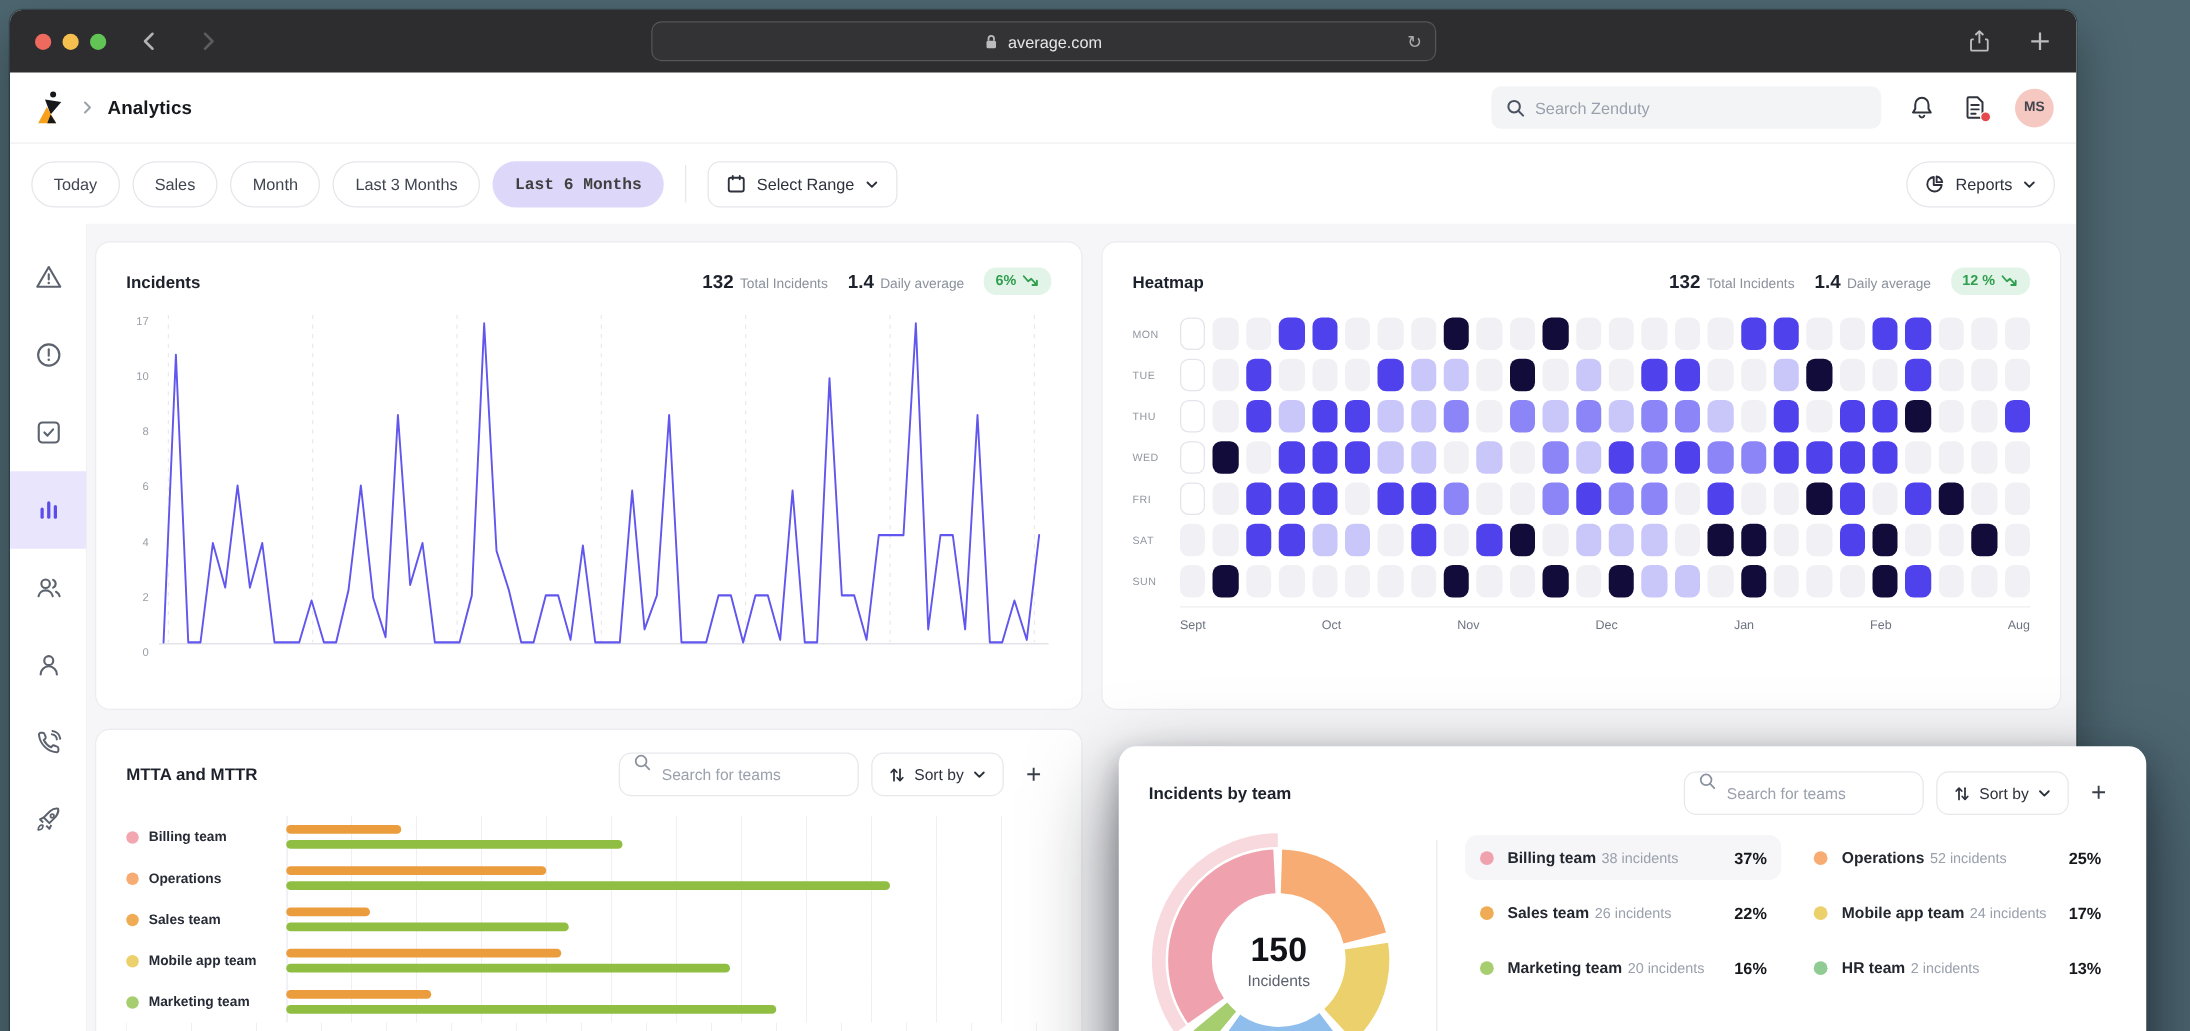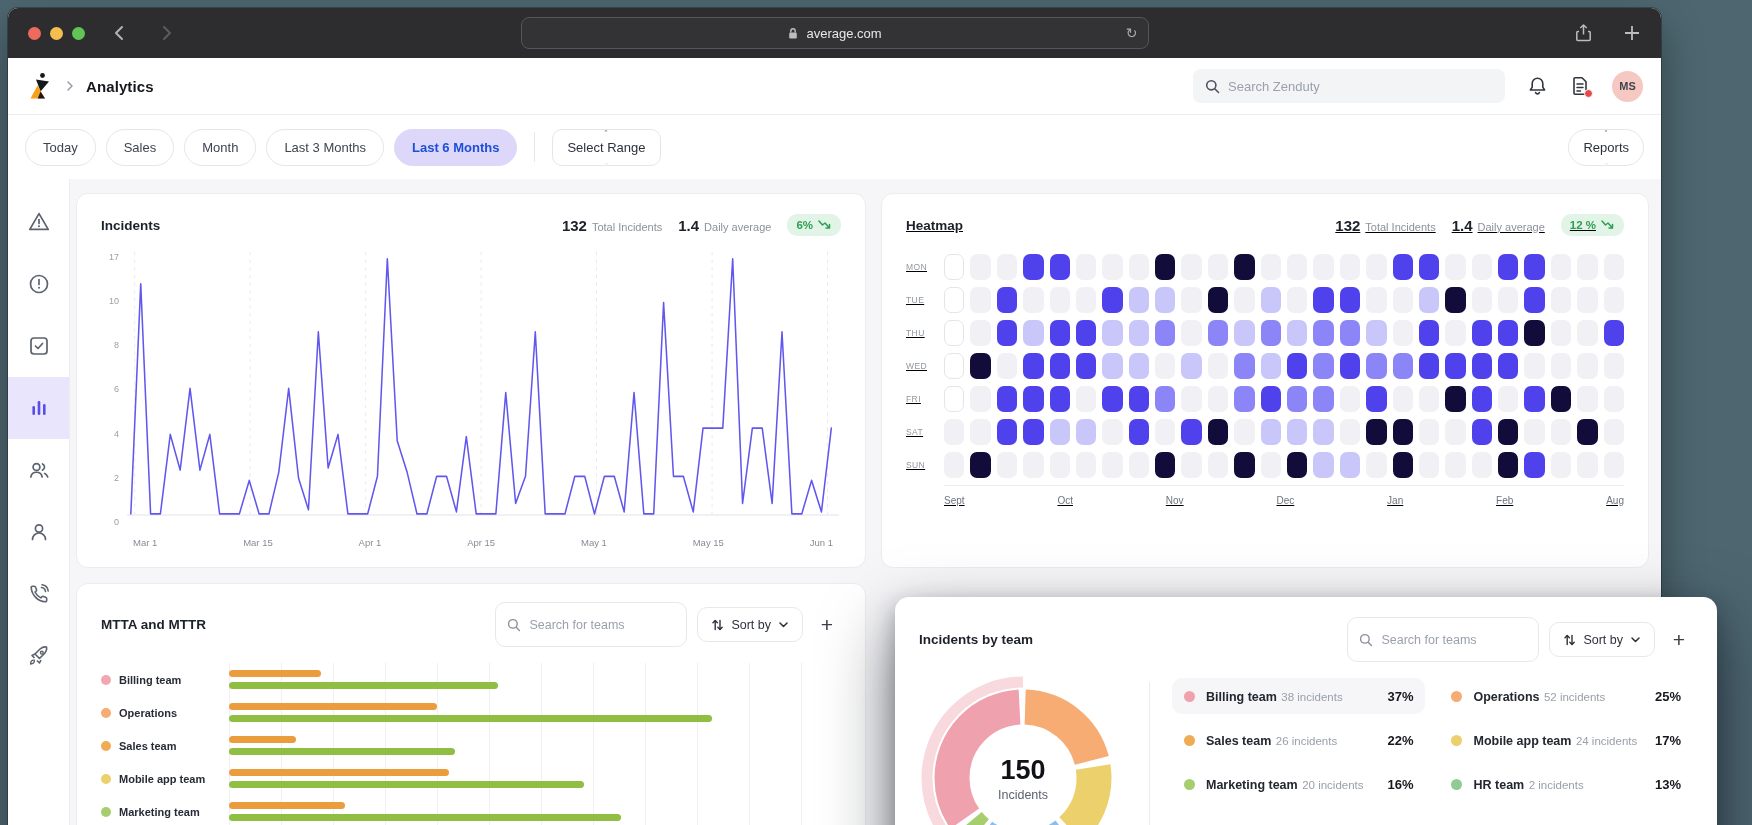--- a/index.html
+++ b/index.html
@@ -34,25 +34,25 @@
   .reddot { position:absolute; right:-3px; bottom:-1px; width:9px; height:9px; border-radius:50%;
             background:#e5484d; border:1.5px solid #fff; }
   .avatar { margin-left:22px; width:31px; height:31px; border-radius:50%; background:#f6c8c2;
             display:flex; align-items:center; justify-content:center; font-size:11px; font-weight:700; color:#41454d; }
 
   
   .filterbar { height:64px; display:flex; align-items:center; gap:10px; padding:0 17px; background:#fff; }
   .pill { height:37px; padding:0 17px; border:1px solid #e5e6ea; border-radius:19px; font-size:13px;
           color:#3e4450; background:#fff; display:flex; align-items:center; cursor:pointer;
           font-family:"Liberation Sans",sans-serif; }
-  .pill.active { background:#ddd8fa; border-color:#ddd8fa; color:#1d4ed8; font-weight:700; }
+  .pill.active { background:#ddd8fa; border-color:#ddd8fa; color:#404040; font-weight:700;font-family:Liberation Mono, monospace; }
   .vdiv { width:1px; height:30px; background:#e7e7ec; margin:0 7px; }
   .ctl-btn { height:37px; border:1px solid #e5e6ea; border-radius:10px; background:#fff; padding:0 14px;
              display:flex; align-items:center; gap:8px; font-size:13px; color:#2c313c; cursor:pointer;
-             font-family:"Liberation Sans",sans-serif;flex-direction:column; }
+             font-family:"Liberation Sans",sans-serif; }
   .reports { margin-left:auto; border-radius:19px; }
 
   
   .main { display:flex; height:680px; }
   .sidebar { width:62px; background:#fff; border-right:1px solid #ededf0; display:flex; flex-direction:column;
              align-items:stretch; padding-top:12px; }
   .side-item { height:62px; display:flex; align-items:center; justify-content:center; color:#5c636e; cursor:pointer; }
   .side-item.active { background:#e9e5fc; color:#5b4ee8; }
   .content { flex:1; background:#f6f6f8; padding:14px 12px 0 6px; display:flex; flex-direction:column; gap:15px; }
   .row { display:flex; gap:15px; }
@@ -70,33 +70,33 @@
   .panel.incidents { width:790px; height:375px; }
   .linechart { position:relative; height:296px; margin-top:16px; }
   .lc-ylabels { position:absolute; left:0; top:0; bottom:21px; width:18px; display:flex; flex-direction:column;
                 justify-content:space-between; align-items:flex-end; font-size:9px; color:#9aa0a8; }
   .lc-plot { position:absolute; left:26px; right:2px; top:0; bottom:21px; }
   .lc-plot svg { width:100%; height:100%; }
   .lc-xlabels { position:absolute; left:26px; right:2px; bottom:0; display:flex; justify-content:space-between;
                 font-size:9.5px; color:#868c96; padding:0 6px; }
 
   
-  .panel.heatmap { flex:1; height:375px;text-decoration:underline; }
+  .panel.heatmap { flex:1; height:375px; }
   .hm { margin-top:18px; }
   .hm-rowwrap { display:flex; align-items:center; gap:8px; margin-bottom:7px; }
   .hm-label { width:30px; font-size:8.5px; color:#9096a0; letter-spacing:.4px; }
   .hm-cells { flex:1; display:grid; grid-template-columns:repeat(26,1fr); gap:6px; }
   .hm-cell { height:26px; border-radius:7px; }
   .hm-months { display:flex; justify-content:space-between; margin-left:38px; margin-top:4px;
                border-top:1px solid #ededf0; padding-top:9px; font-size:10px; color:#6d7480; }
 
   
   .panel.mtta { width:790px; height:300px; padding:18px 24px; }
-  .search-sm { width:192px; height:45px; border:1px solid #e7e8ec; border-radius:10px; display:flex;
-               align-items:center; gap:8px; padding:0 11px; background:#fff; color:#8b919d; }
+  .search-sm { width:192px; height:35px; border:1px solid #e7e8ec; border-radius:10px; display:flex;
+               gap:8px; padding:0 11px; background:#fff; color:#8b919d; }
   .search-sm input { border:none; outline:none; font-size:12.5px; width:100%; background:transparent;
                      color:#3c424d; font-family:"Liberation Sans",sans-serif; }
   .search-sm input::placeholder { color:#9aa1ac; }
   .head-ctls { margin-left:auto; display:flex; align-items:center; gap:10px; }
   .sort-btn { height:35px; border:1px solid #e7e8ec; border-radius:10px; background:#fff; padding:0 13px;
               display:flex; align-items:center; gap:7px; font-size:12.5px; color:#2c313c; cursor:pointer;
               font-family:"Liberation Sans",sans-serif; }
   .plus-btn { width:28px; height:28px; border:none; background:transparent; font-size:21px; color:#3a3f4a;
               cursor:pointer; line-height:1; font-family:"Liberation Sans",sans-serif; }
   .mt-chart { margin-top:16px; }
@@ -354,29 +354,20 @@
                     <line x1="8.0" y1="0" x2="8.0" y2="240" stroke="#e9e9ee" stroke-width="1" stroke-dasharray="3 4"></line>
                     <line x1="128.3" y1="0" x2="128.3" y2="240" stroke="#e9e9ee" stroke-width="1" stroke-dasharray="3 4"></line>
                     <line x1="248.7" y1="0" x2="248.7" y2="240" stroke="#e9e9ee" stroke-width="1" stroke-dasharray="3 4"></line>
                     <line x1="369.0" y1="0" x2="369.0" y2="240" stroke="#e9e9ee" stroke-width="1" stroke-dasharray="3 4"></line>
                     <line x1="489.3" y1="0" x2="489.3" y2="240" stroke="#e9e9ee" stroke-width="1" stroke-dasharray="3 4"></line>
                     <line x1="609.7" y1="0" x2="609.7" y2="240" stroke="#e9e9ee" stroke-width="1" stroke-dasharray="3 4"></line>
                     <line x1="730.0" y1="0" x2="730.0" y2="240" stroke="#e9e9ee" stroke-width="1" stroke-dasharray="3 4"></line>
                     <line x1="0" y1="241" x2="742" y2="241" stroke="#e3e3e9" stroke-width="1"></line>
                     <polyline points="4.0,240.0 14.3,29.2 24.6,240.0 34.8,240.0 45.1,167.2 55.4,199.8 65.7,125.0 76.0,199.8 86.3,167.2 96.5,240.0 106.8,240.0 117.1,240.0 127.4,209.3 137.7,240.0 147.9,240.0 158.2,201.7 168.5,125.0 178.8,207.4 189.1,236.2 199.4,73.3 209.6,197.8 219.9,167.2 230.2,240.0 240.5,240.0 250.8,240.0 261.0,205.5 271.3,6.2 281.6,172.9 291.9,201.7 302.2,240.0 312.5,240.0 322.7,205.5 333.0,205.5 343.3,238.1 353.6,169.1 363.9,240.0 374.1,240.0 384.4,240.0 394.7,128.8 405.0,230.4 415.3,205.5 425.5,73.3 435.8,240.0 446.1,240.0 456.4,240.0 466.7,205.5 477.0,205.5 487.2,240.0 497.5,205.5 507.8,205.5 518.1,238.1 528.4,128.8 538.6,240.0 548.9,240.0 559.2,46.4 569.5,205.5 579.8,205.5 590.1,238.1 600.3,161.4 610.6,161.4 620.9,161.4 631.2,6.2 641.5,230.4 651.7,161.4 662.0,161.4 672.3,230.4 682.6,73.3 692.9,240.0 703.2,240.0 713.4,209.3 723.7,238.1 734.0,161.4" fill="none" stroke="#6157ee" stroke-width="1.6" stroke-linejoin="round" stroke-linecap="round"></polyline>
                   </svg></div>
-              <div class="lc-xlabels" id="lc-x">
-                  <span>Mar 1</span>
-                  <span>Mar 15</span>
-                  <span>Apr 1</span>
-                  <span>Apr 15</span>
-                  <span>May 1</span>
-                  <span>May 15</span>
-                  <span>Jun 1</span>
-                </div>
             </div>
           </div>
 
           <div class="panel heatmap">
             <div class="panel-head">
               <span class="panel-title">Heatmap</span>
               <div class="stats">
                 <span class="stat">
                     <b>132</b>
                     <span>Total Incidents</span>

